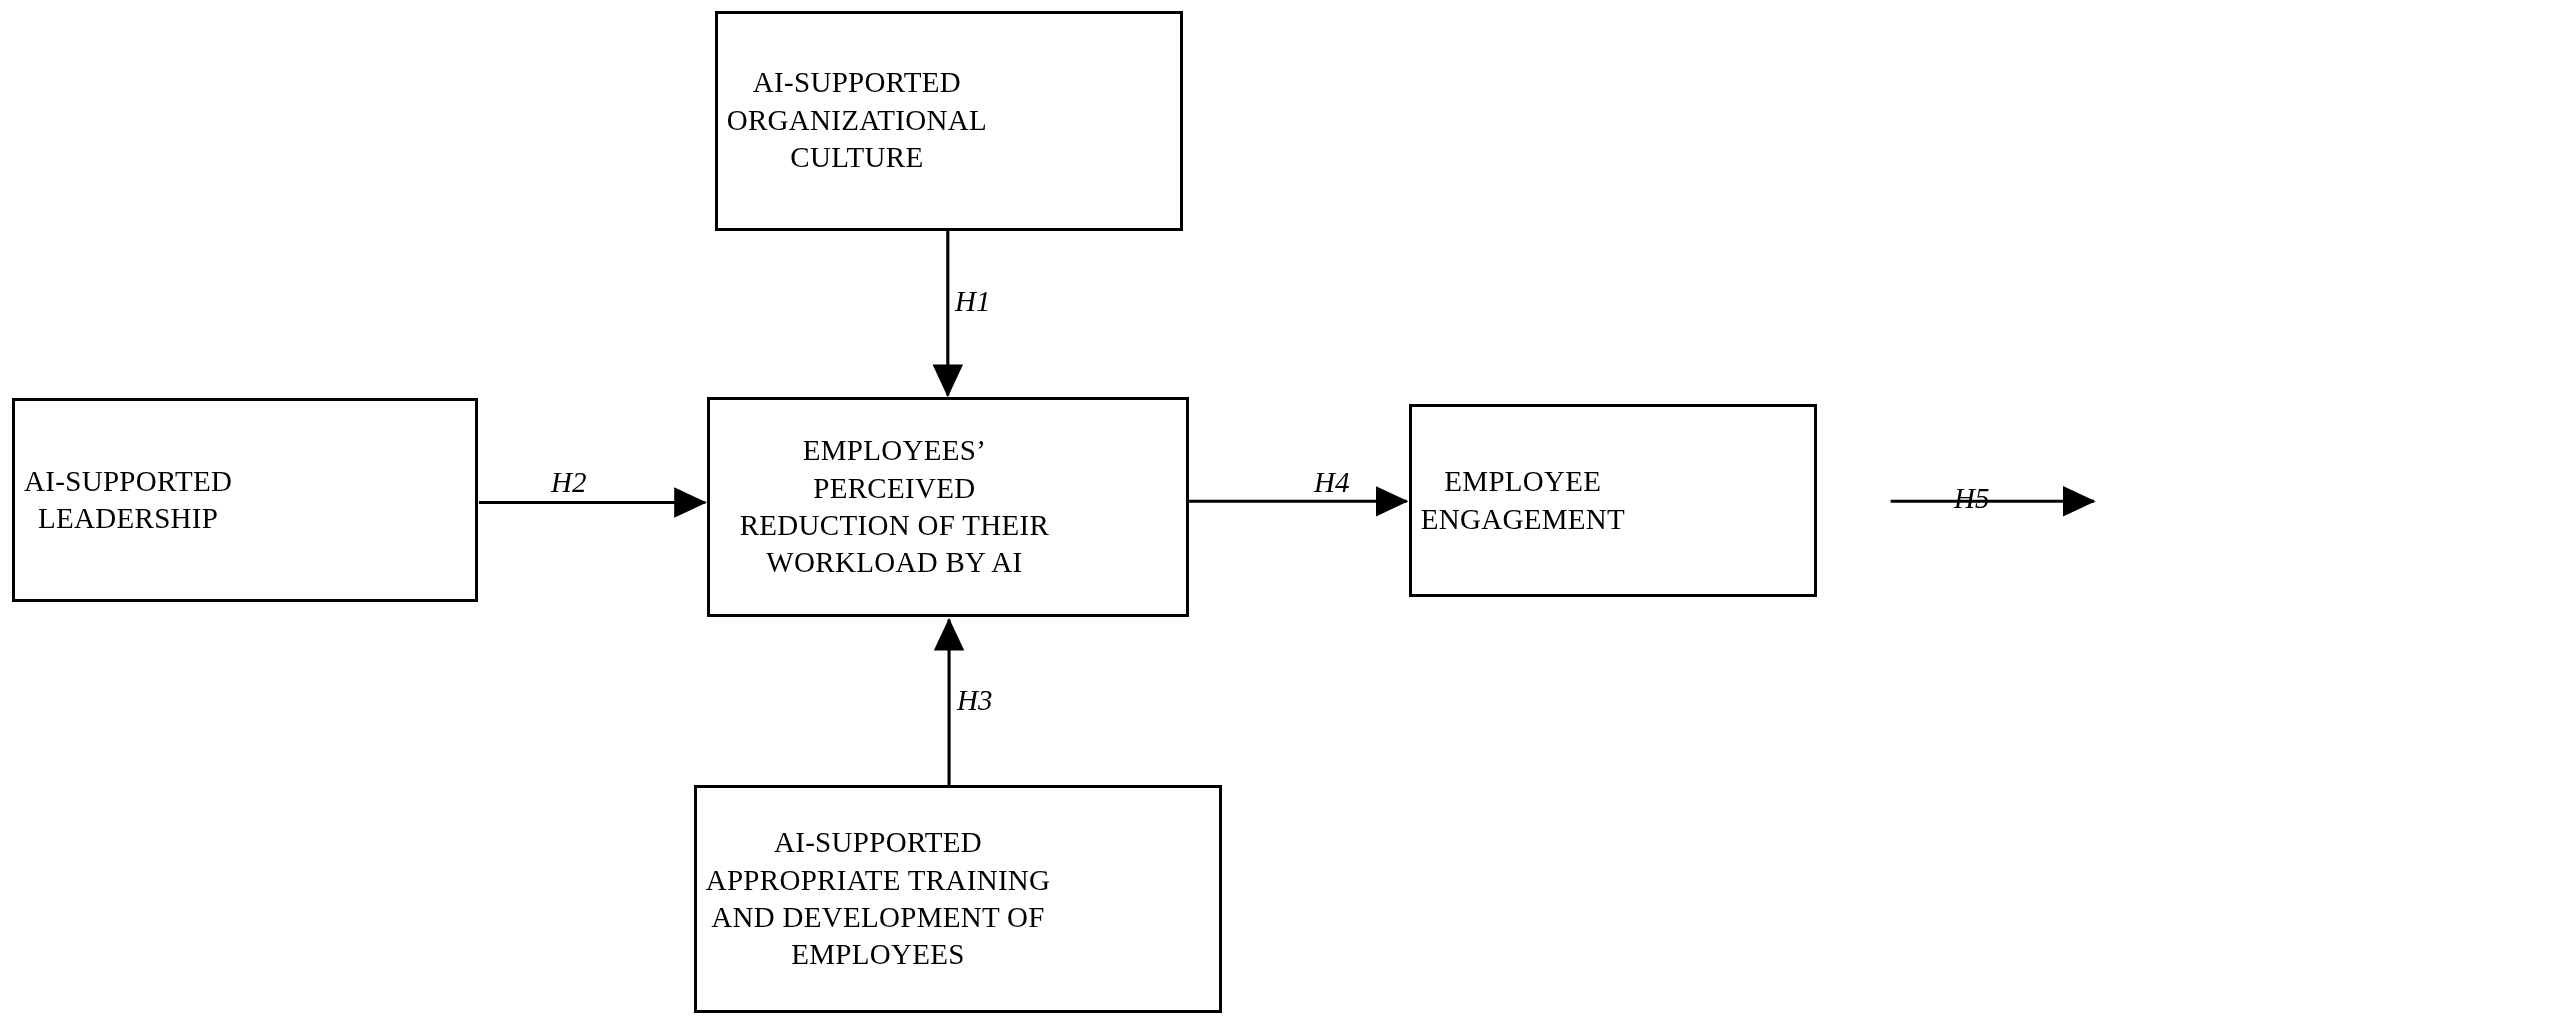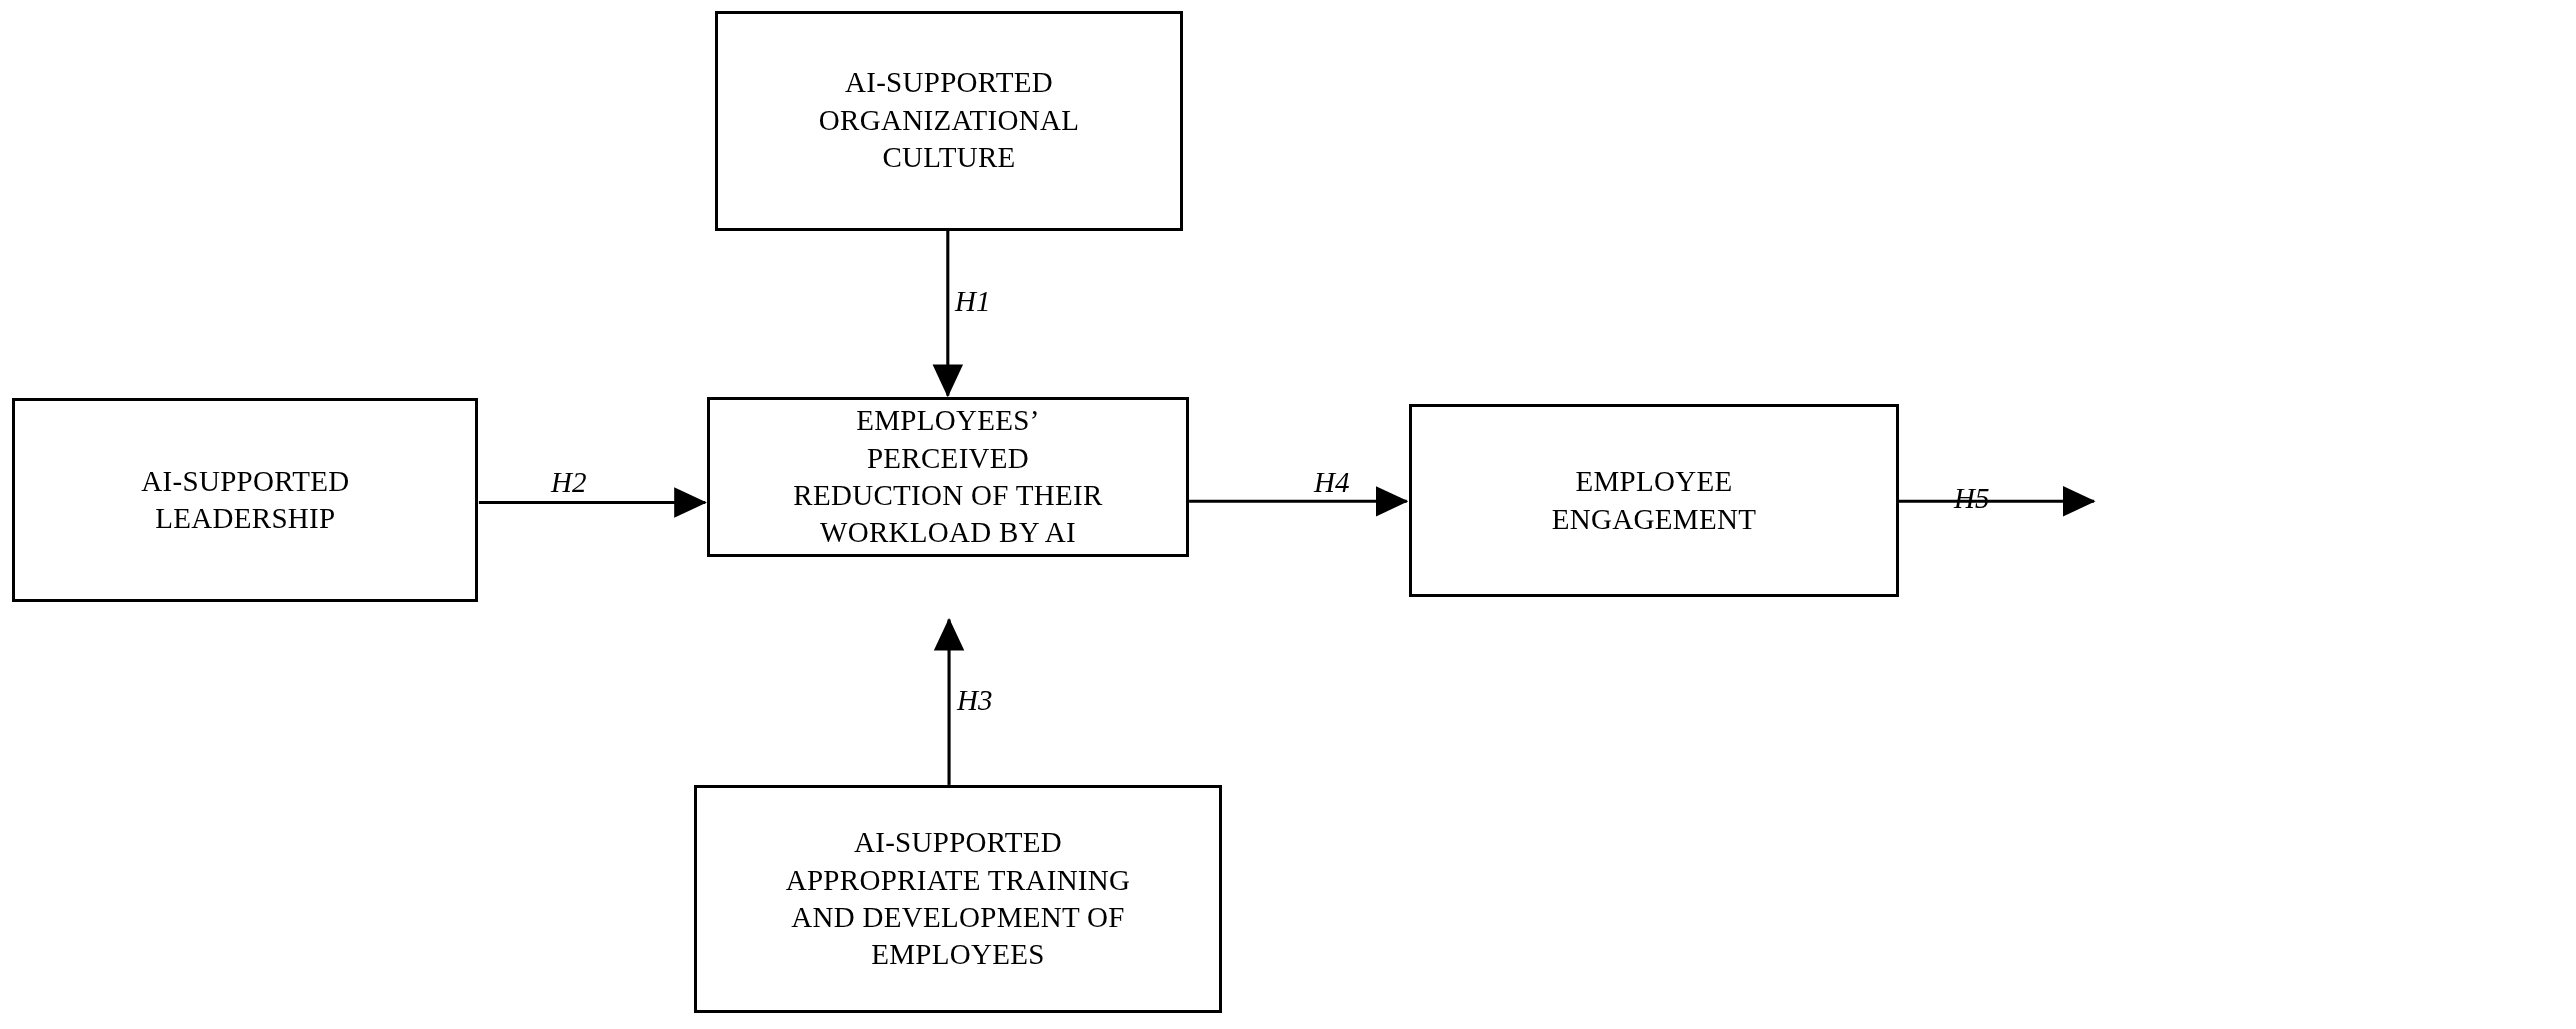--- a/index.html
+++ b/index.html
@@ -15,21 +15,20 @@
     overflow: hidden;
     font-family: "Liberation Serif", "DejaVu Serif", serif;
   }
   .node {
     position: absolute;
     box-sizing: border-box;
     border: 3.7px solid #000000;
     background: #ffffff;
     display: flex;
     align-items: center;
-    justify-content: center;
     text-align: center;
     color: #000000;
   }
   .node-label {
     font-size: 29px;
     line-height: 1.29;
     letter-spacing: 0.3px;
     white-space: pre-line;
     padding: 0 8.7px;
   }
@@ -45,22 +44,22 @@
     position: absolute;
     left: 0;
     top: 0;
     width: 2576px;
     height: 1030px;
     pointer-events: none;
   }
   
   #node-culture   { left: 715px; top: 10.6px;   width: 468px; height: 220px; }
   #node-leadership{ left: 12.4px;   top: 398px;  width: 466px; height: 204px; }
-  #node-workload  { left: 707px; top: 397px;  width: 482px; height: 160px; }
-  #node-engagement{ left: 1409px; top: 404px;  width: 490px; height: 193px; }
+  #node-workload  { left: 707px; top: 397px;  width: 482px; height: 220px; padding-left: 21px; }
+  #node-engagement{ left: 1409px; top: 404px;  width: 408px; height: 193px; }
   #node-performance{left: 2096px; top: 401px;  width: 466px; height: 199px; }
   #node-training  { left: 694px; top: 785px; width: 528px; height: 228px; }
   
   #label-h1 { left: 955px; top: 287px; }
   #label-h2 { left: 551px;  top: 468px; }
   #label-h3 { left: 957px; top: 686px; text-align: right; }
   #label-h4 { left: 1277px; top: 468px; margin-left: 37px; }
   #label-h5 { left: 1954px; top: 468px; margin-top: 16px; }
 </style>
 </head>

